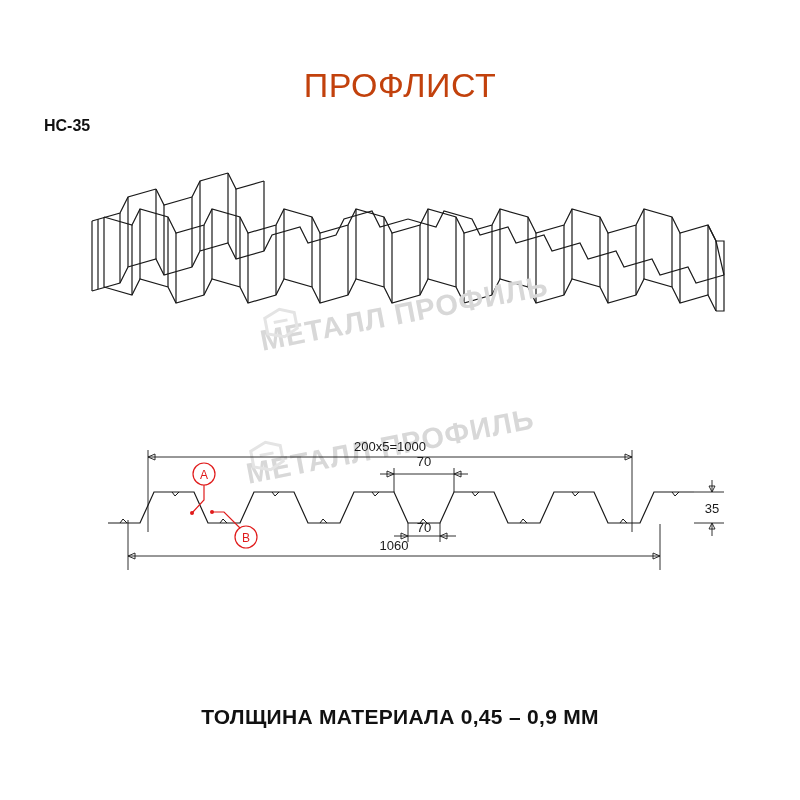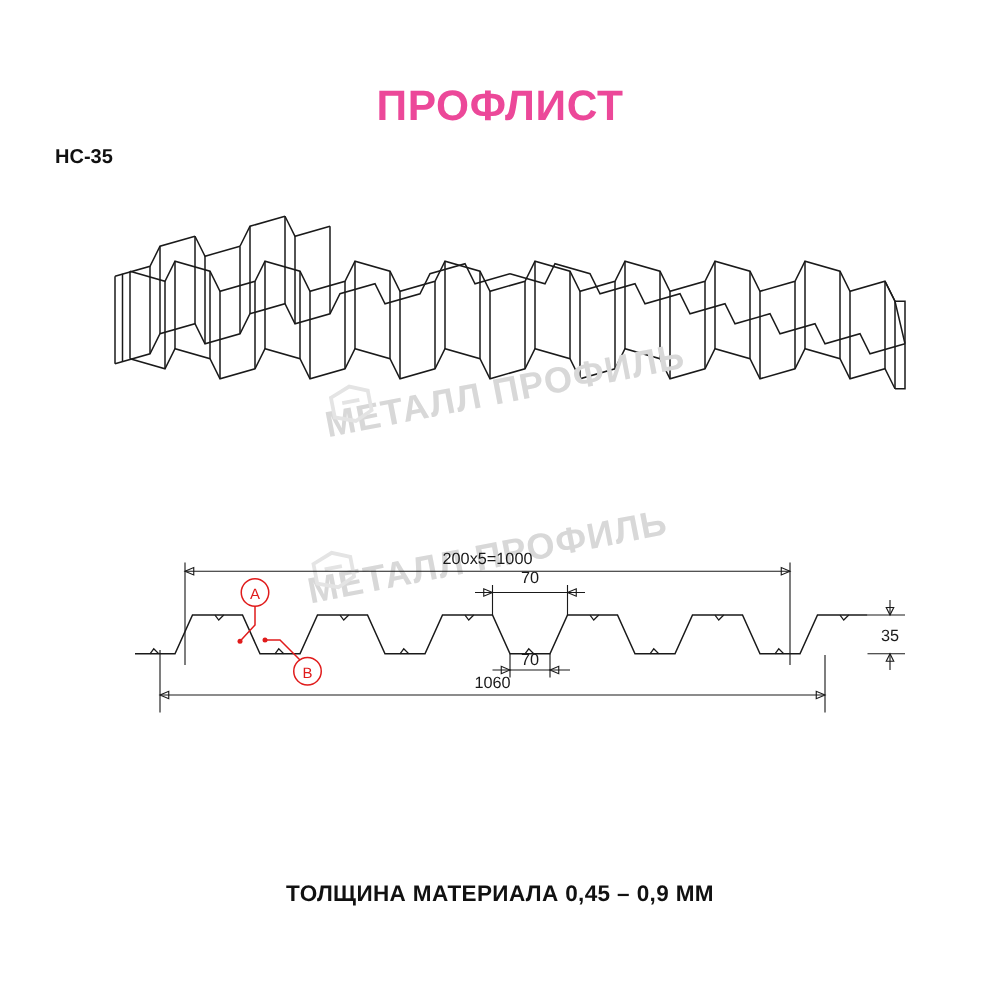--- a/index.html
+++ b/index.html
@@ -22,44 +22,44 @@
   }
 
   
   .title {
     position: absolute;
     top: 66px;
     left: 0;
     width: 800px;
     text-align: center;
     font-size: 34px;
-    font-weight: bold;
+    font-weight: normal;
     letter-spacing: 0.5px;
-    color: #ec4899;
+    color: #c2410c;
   }
   .subtitle {
     position: absolute;
     top: 117px;
     left: 0;
     width: 800px;
     text-align: left;
     font-size: 16px;
     font-weight: bold;
     color: #111111;
     margin-left: 44px;
   }
 
   
   .footer-note {
     position: absolute;
     top: 705px;
     left: 0;
     width: 800px;
     text-align: center;
-    font-size: 18px;
+    font-size: 21px;
     font-weight: bold;
     letter-spacing: 0.3px;
     color: #111111;
   }
 
   
   .iso-wrap {
     position: absolute;
     left: 60px;
     top: 195px;

